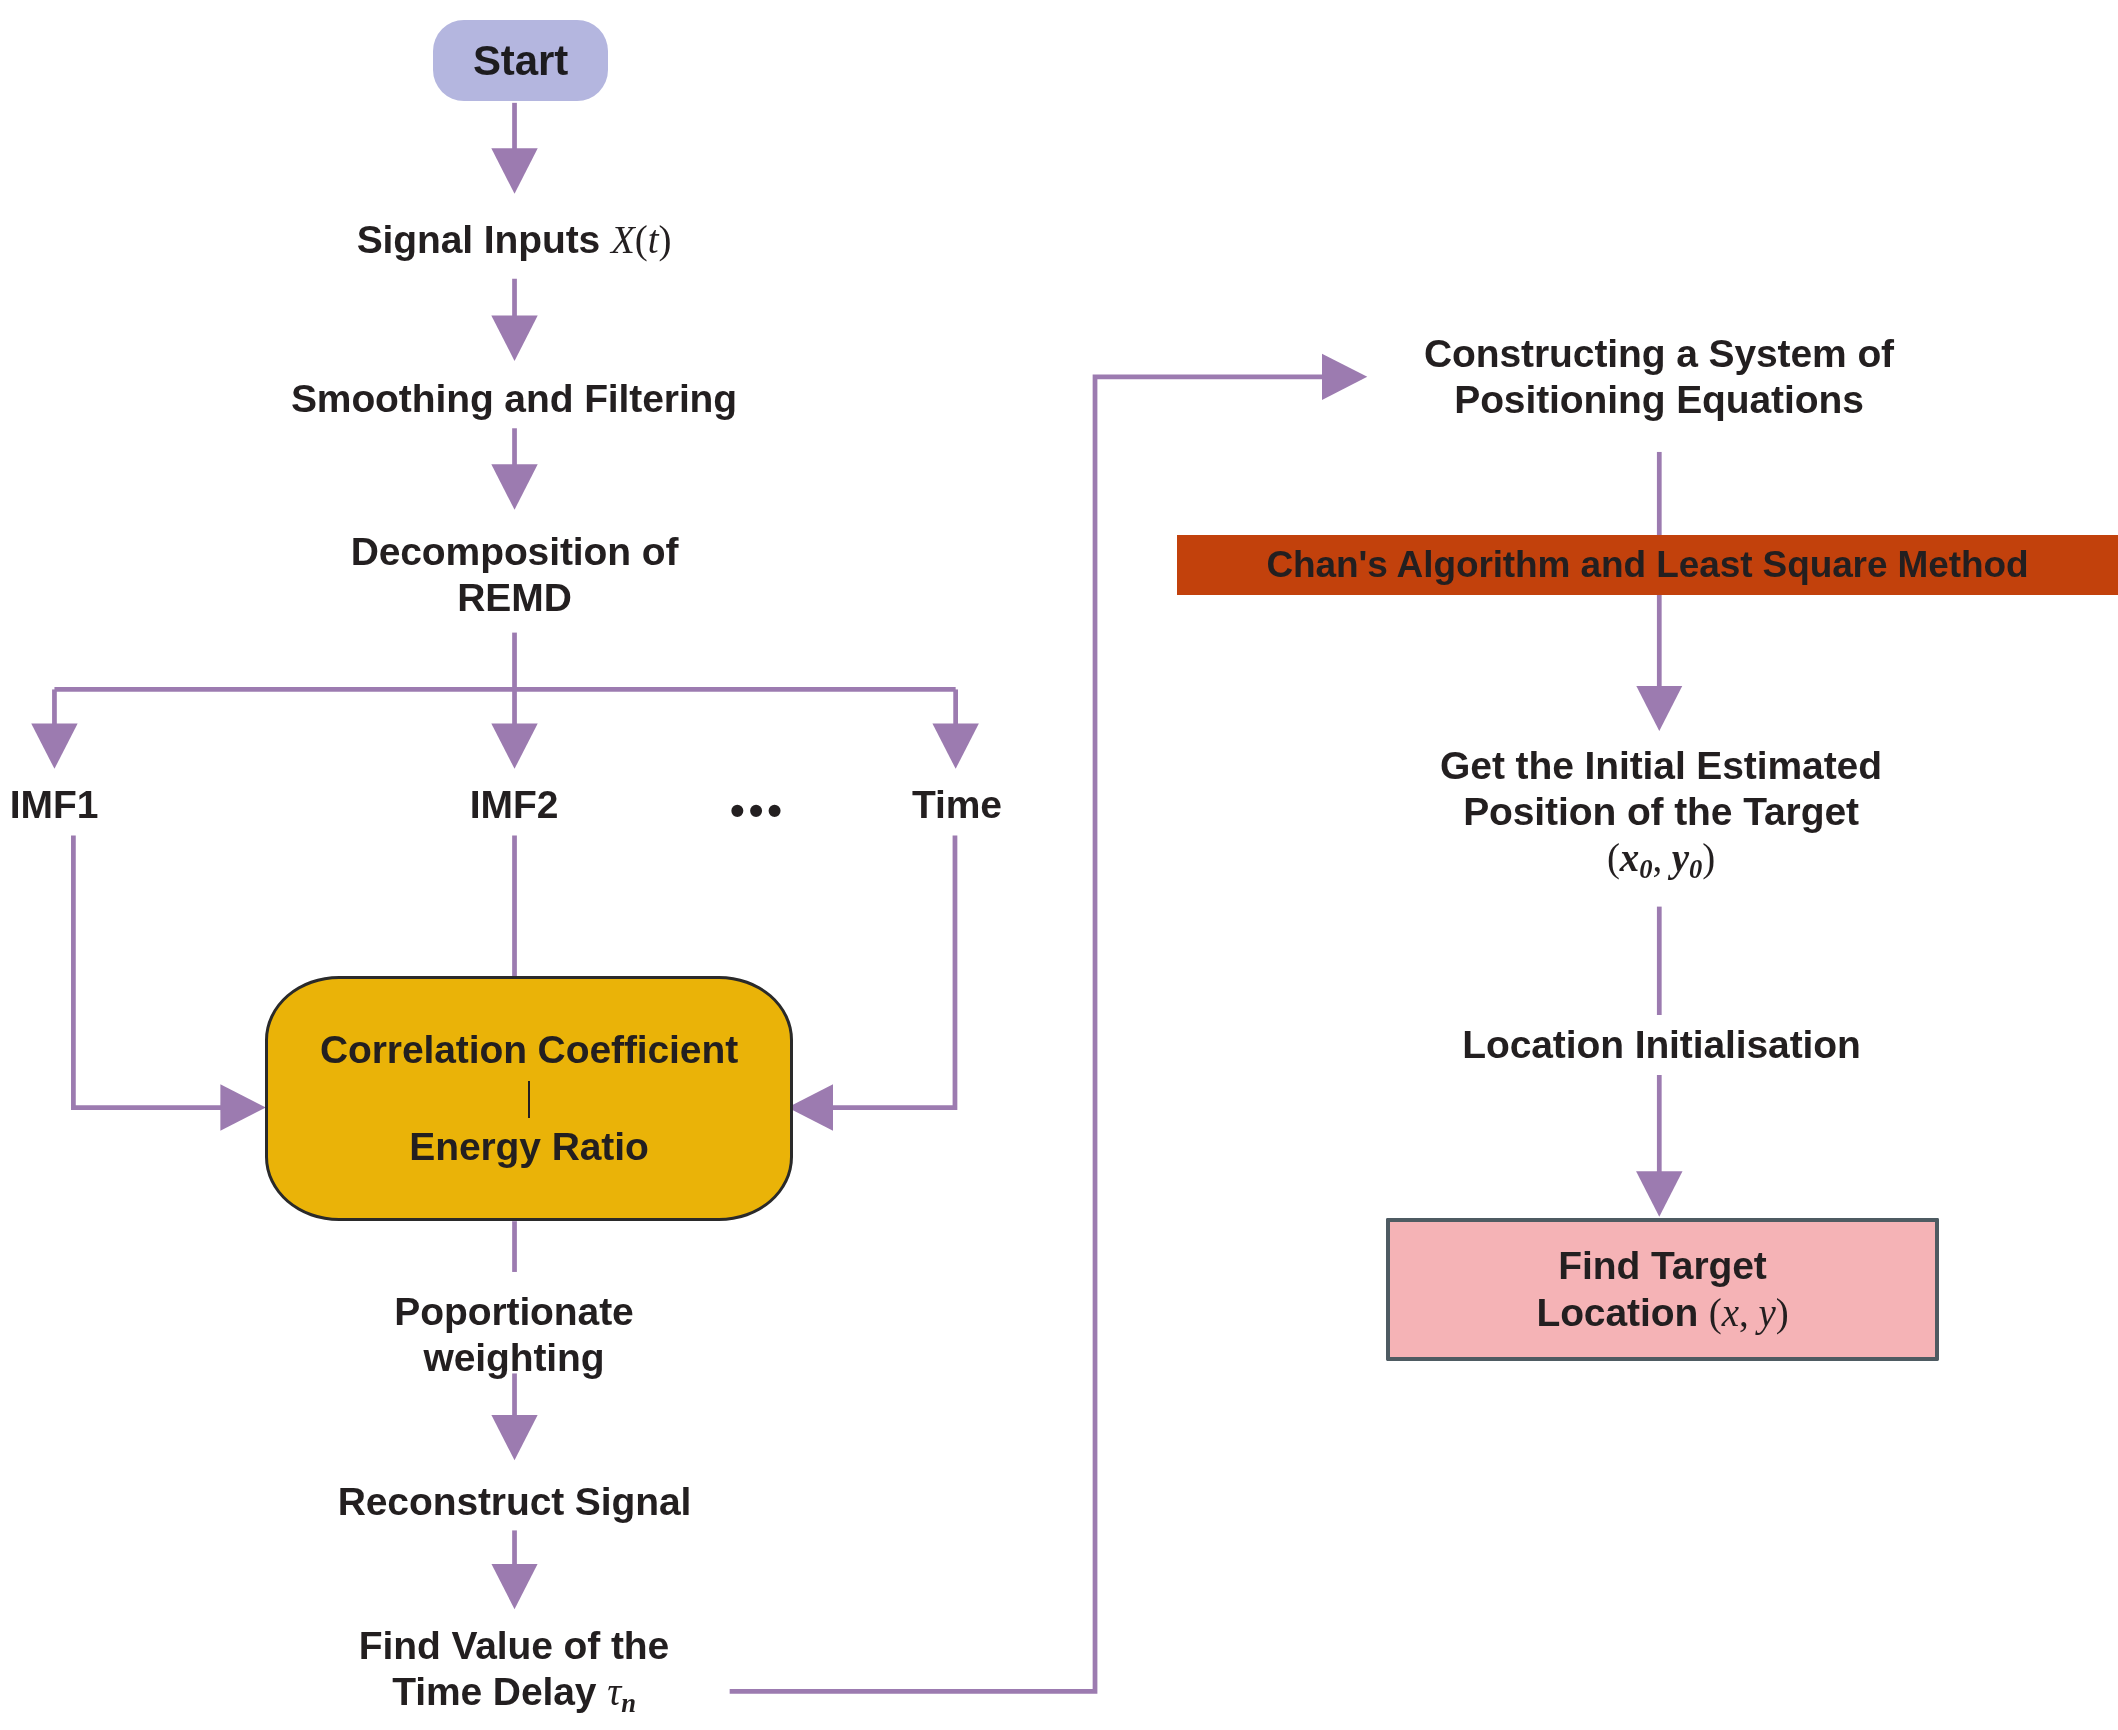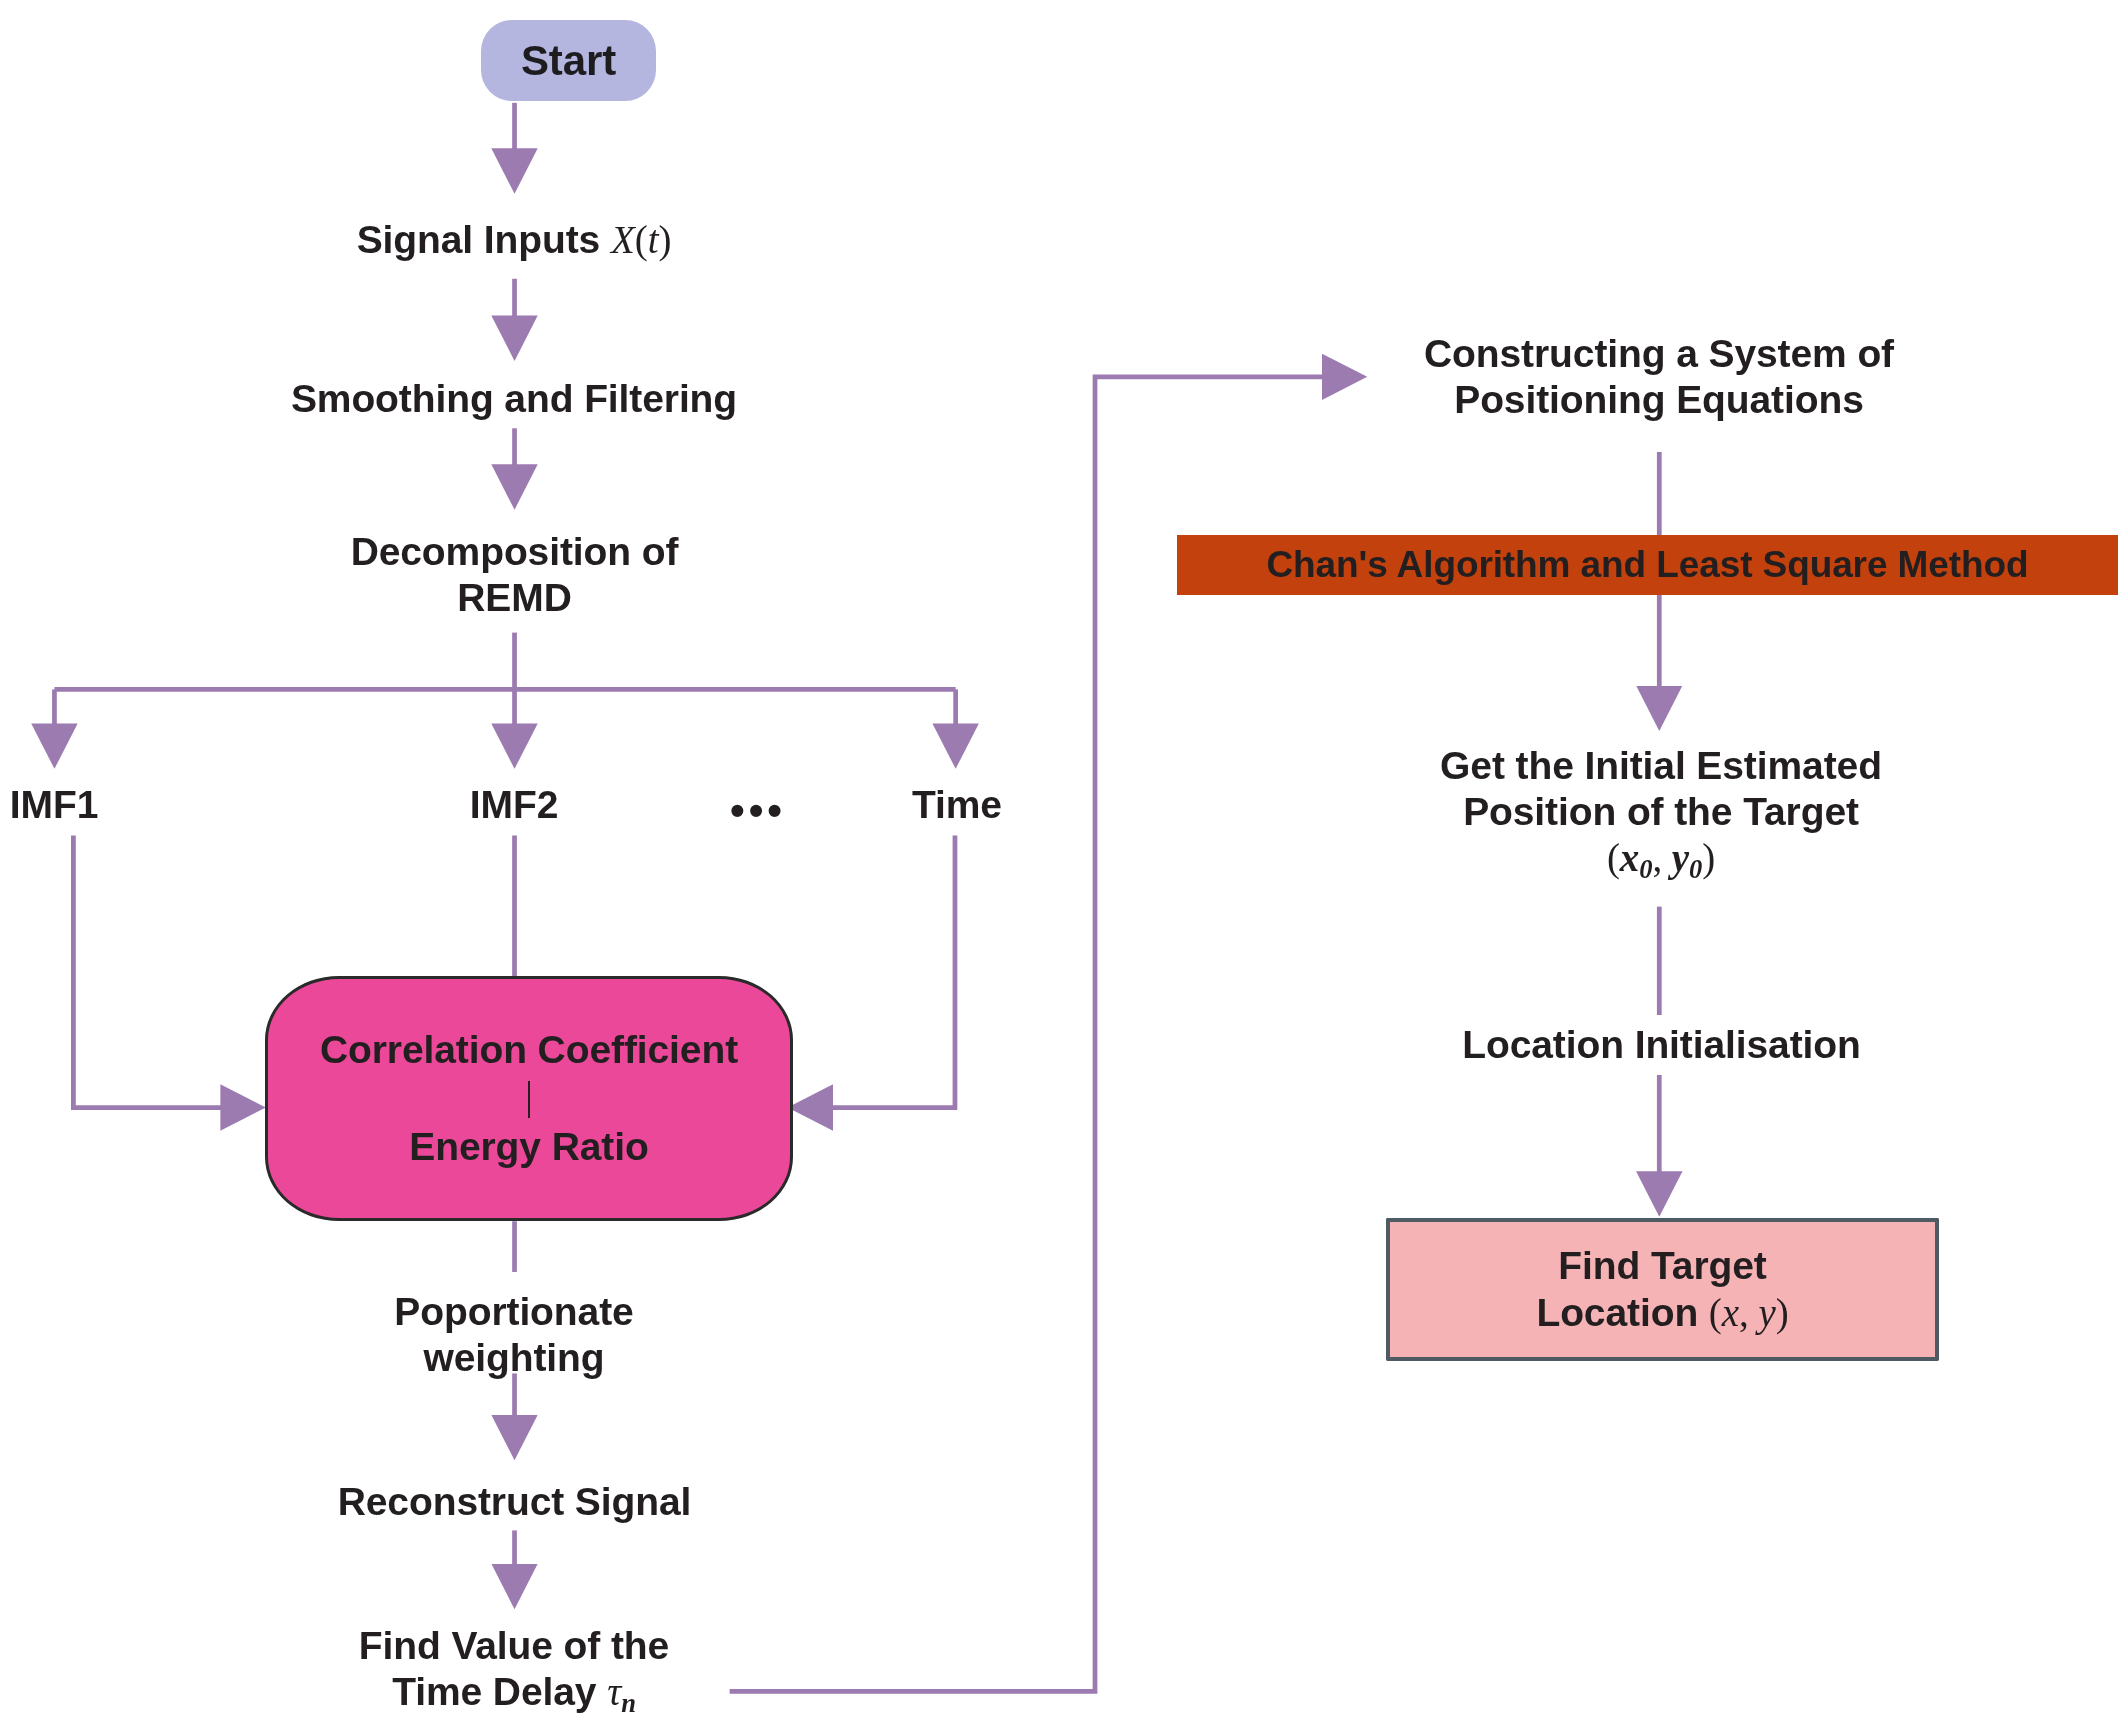--- a/index.html
+++ b/index.html
@@ -68,21 +68,21 @@
 
   
   #start-node {
     background: #b4b6df;
     border-radius: 31px;
     color: #1d1c1f;
     font-size: 42px;
     padding: 0 23px;
   }
   #yellow-node {
-    background: #ec4899;
+    background: #eab308;
     border: 3.4px solid #2a2a2a;
     border-radius: 74px / 64px;
     font-size: 39px;
   }
   #yellow-node .divider {
     width: 2.7px;
     height: 37px;
     background: #231f20;
     margin: 8px 0 6.8px 0;
   }
@@ -147,21 +147,21 @@
       <line x1="2452" y1="668" x2="2452" y2="800"></line>
 
       <line x1="2452" y1="860" x2="2452" y2="1072" marker-end="url(#ah)"></line>
 
       <line x1="2452" y1="1340" x2="2452" y2="1510"></line>
 
       <line x1="2452" y1="1575" x2="2452" y2="1790" marker-end="url(#ah)"></line>
     </g>
   </svg>
 
-  <div class="node" id="start-node" style="left:433px; top:20px; width:175px; height:81px;margin-left:48px;">
+  <div class="node" id="start-node" style="left:433px; top:20px; width:175px; height:81px;">
     <span class="line">Start</span>
   </div>
 
   <div class="node txt-node" style="left:284px; top:203px; width:460px; height:74px;">
     <span class="line"><span>Signal Inputs </span><span class="mth">X</span><span class="paren">(</span><span class="mth">t</span><span class="paren">)</span></span>
   </div>
 
   <div class="node txt-node" style="left:223px; top:369px; width:582px; height:60px;">
     <span class="line">Smoothing and Filtering</span>
   </div>

